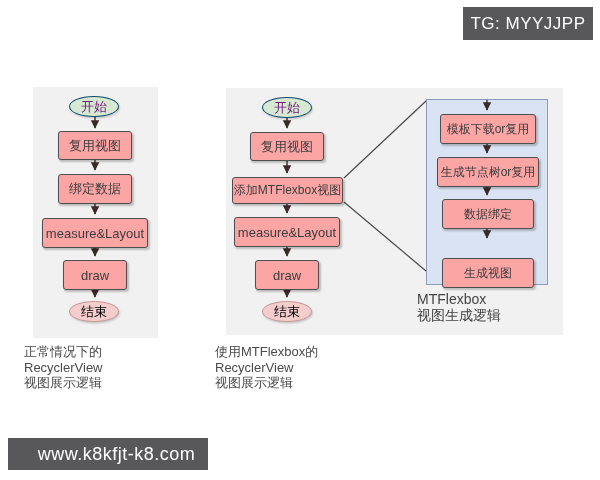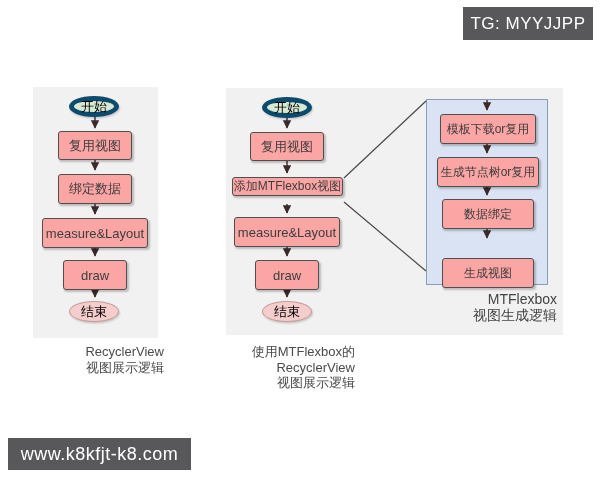--- a/index.html
+++ b/index.html
@@ -37,31 +37,31 @@
   .terminal{
     position:absolute;
     box-sizing:border-box;
     border-radius:50%;
     display:flex;align-items:center;justify-content:center;
     font-size:13px;
     box-shadow:1px 1.5px 2px rgba(0,0,0,0.18);
   }
   .terminal.start{
     background:#d8e9d3;
-    border:5px solid #0c4a6e;
-    color:#000000;
+    border:1px solid #0c4a6e;
+    color:#701a75;
   }
   .terminal.end{
     background:#f5cdcd;
     border:1px solid #c89a98;
     color:#000000;
   }
   .caption{
     position:absolute;
-    text-align:right;
+    text-align:left;
     font-size:13px;
     line-height:15.5px;
     color:#4a4a4a;
   }
   .caption.flexbox{font-size:14px;line-height:16px;color:#444;}
   .badge{
     position:absolute;
     background:#58585a;
     color:#ffffff;
     display:flex;align-items:center;justify-content:center;
@@ -110,40 +110,41 @@
 
   <div class="terminal start" style="left:69px;top:96px;width:50px;height:21px;">开始</div>
   <div class="node" style="left:58px;top:131px;width:74px;height:29px;">复用视图</div>
   <div class="node" style="left:58px;top:174px;width:74px;height:30px;">绑定数据</div>
   <div class="node" style="left:42px;top:218px;width:106px;height:30px;">measure&amp;Layout</div>
   <div class="node" style="left:63px;top:260px;width:64px;height:30px;">draw</div>
   <div class="terminal end" style="left:69px;top:301px;width:50px;height:21px;">结束</div>
 
   <div class="terminal start" style="left:262px;top:97px;width:50px;height:21px;">开始</div>
   <div class="node" style="left:250px;top:132px;width:74px;height:29px;">复用视图</div>
-  <div class="node small" style="left:232px;top:177px;width:111px;height:19px;">添加MTFlexbox视图</div>
+  <div class="node small" style="left:232px;top:177px;width:111px;height:27px;">添加MTFlexbox视图</div>
   <div class="node" style="left:234px;top:217px;width:106px;height:30px;">measure&amp;Layout</div>
   <div class="node" style="left:255px;top:260px;width:64px;height:30px;">draw</div>
   <div class="terminal end" style="left:262px;top:301px;width:50px;height:21px;">结束</div>
 
   <div class="node small" style="left:440px;top:114px;width:96px;height:30px;">模板下载or复用</div>
   <div class="node small" style="left:437px;top:157px;width:102px;height:30px;">生成节点树or复用</div>
   <div class="node small" style="left:442px;top:199px;width:92px;height:30px;">数据绑定</div>
   <div class="node small" style="left:442px;top:242px;width:92px;height:30px;margin-top:16px;">生成视图</div>
 
   <div class="caption" style="left:24px;top:344px;width:140px;">
+    <div>正常情况下的</div>
     <div>RecyclerView</div>
     <div>视图展示逻辑</div>
   </div>
   <div class="caption" style="left:215px;top:344px;width:140px;">
     <div>使用MTFlexbox的</div>
     <div>RecyclerView</div>
     <div>视图展示逻辑</div>
   </div>
   <div class="caption flexbox" style="left:417px;top:291px;width:140px;">
     <div>MTFlexbox</div>
     <div>视图生成逻辑</div>
   </div>
 
   <div class="badge" style="left:463px;top:7px;width:130px;height:33px;">TG: MYYJJPP</div>
-  <div class="badge" style="left:8px;top:438px;width:183px;height:32px;font-size:18px;">www.k8kfjt-k8.com</div>
+  <div class="badge" style="left:8px;top:438px;width:183px;height:32px;font-size:18px;padding-left:17px;">www.k8kfjt-k8.com</div>
 
 </div>
 
 </body></html>

